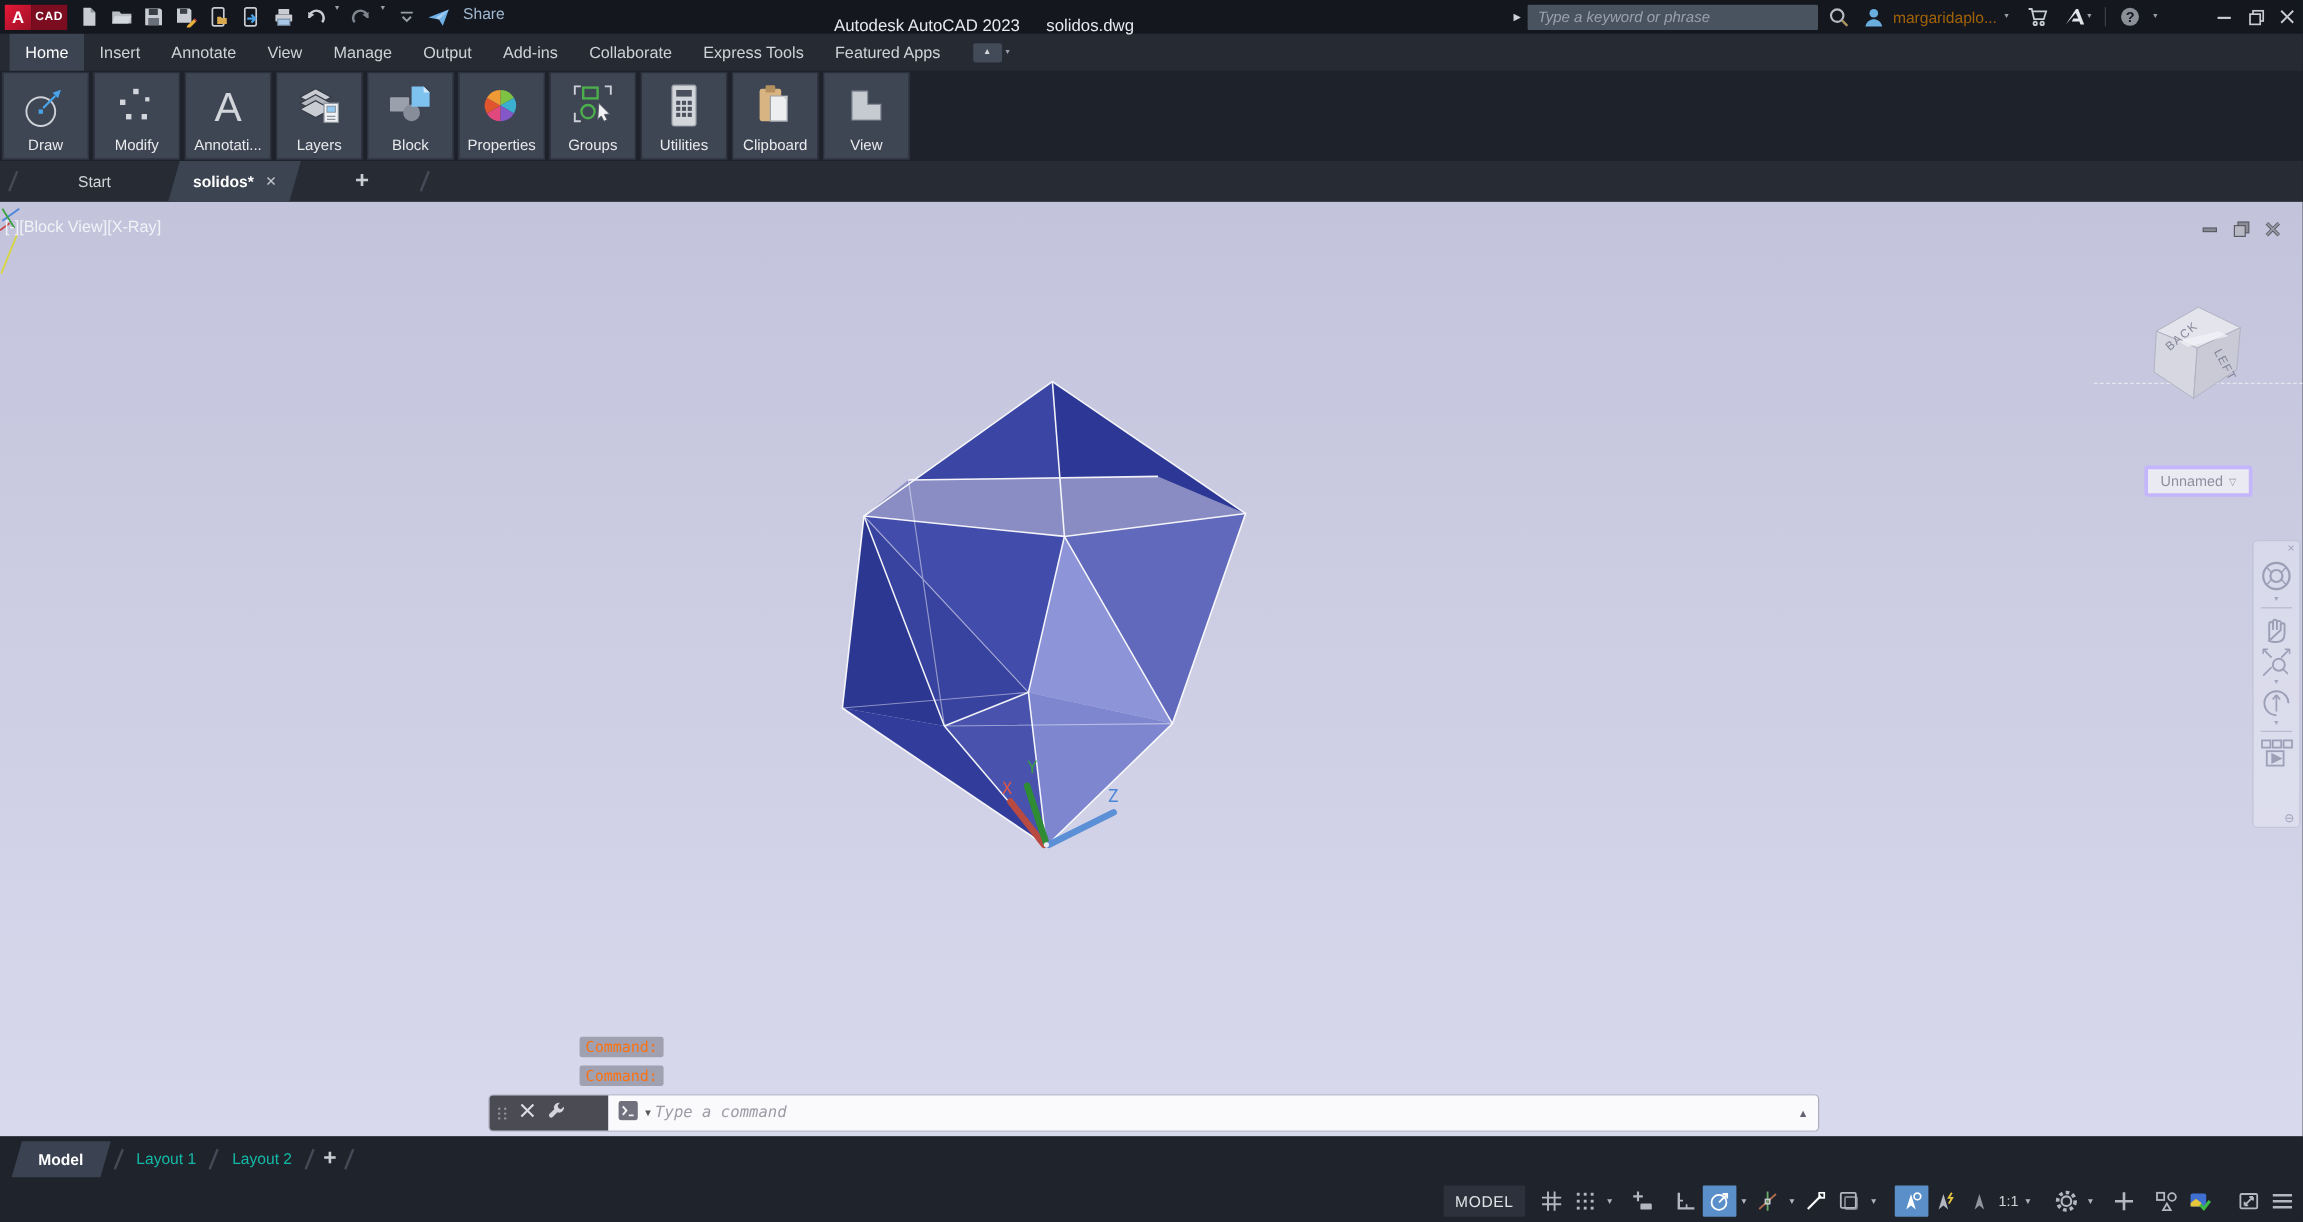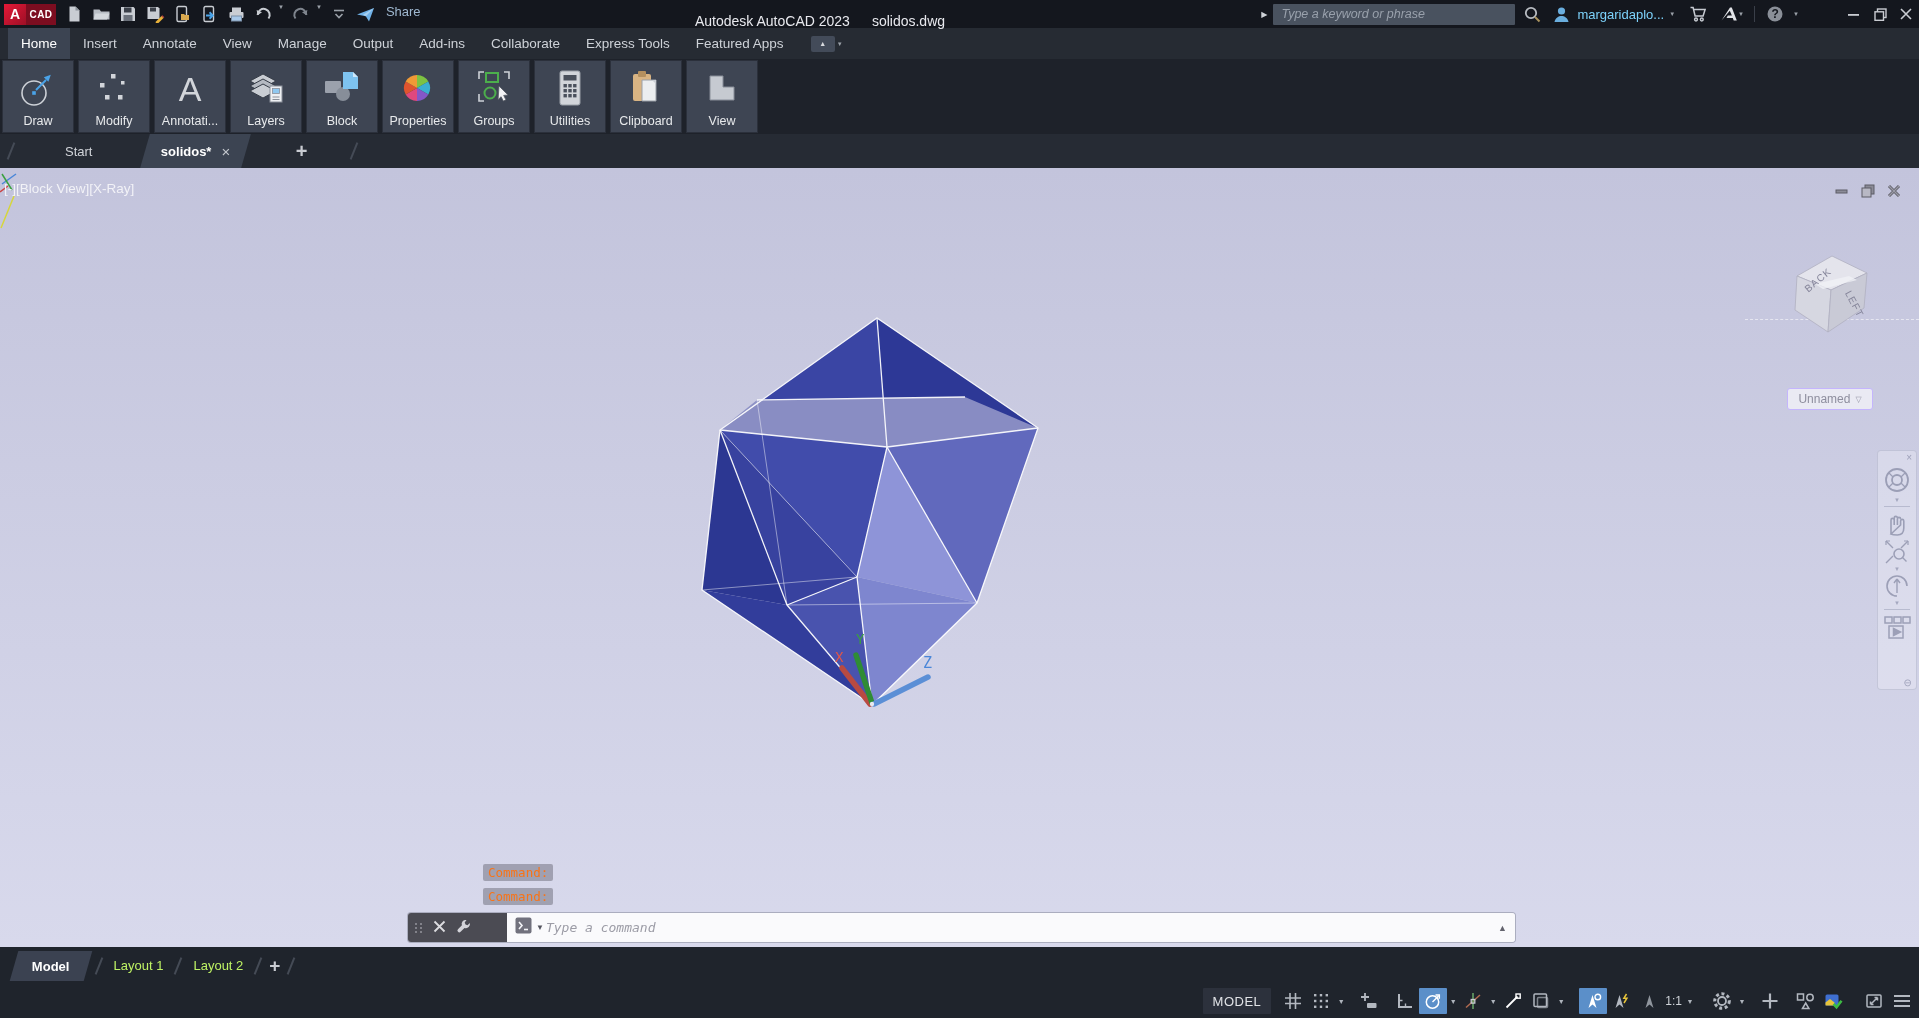--- a/index.html
+++ b/index.html
@@ -22,21 +22,21 @@
   .share-lbl{color:#9fb8d0;font-size:13px;margin-left:3px;}
   .win-title{position:absolute;left:695px;top:0;height:42px;display:flex;align-items:center;
              color:#e8e9ee;font-size:14px;}
   .win-title .doc{margin-left:22px;}
   .tb-right{position:absolute;right:0;top:0;height:28px;display:flex;align-items:center;}
   .srch-arrow{color:#cfd3d8;font-size:8px;margin-right:6px;}
   .srch{width:226px;height:21px;background:#49525f;border:none;outline:none;border-radius:1px;
         color:#d8dade;font-size:12.5px;padding:0 8px;font-style:italic;}
   .srch::placeholder{color:#99a1ac;font-style:italic;font-family:"Liberation Sans",sans-serif;}
   .tbr-ic{display:flex;align-items:center;justify-content:center;}
-  .uname{color:#7dd3fc;font-size:13px;margin-left:6px;text-align:right;}
+  .uname{color:#a16207;font-size:13px;margin-left:6px;text-align:right;}
   .tb-divider{width:1px;height:16px;background:#3a3f49;margin:0 10px;}
   .winbtn{width:26px;height:28px;display:flex;align-items:center;justify-content:center;}
 
   
   .ribbontabs{position:absolute;top:28px;left:0;right:0;height:31px;background:#262b33;
               display:flex;align-items:stretch;padding-left:8px;z-index:49;}
   .rtab{display:flex;align-items:center;padding:0 13px;font-size:13.5px;color:#ced2d8;cursor:default;}
   .rtab.active{background:#3c4452;color:#ffffff;}
   .ribbon-collapse{display:flex;align-items:center;margin-left:14px;gap:4px;}
   .rc-box{width:24px;height:16px;background:#434b59;border-radius:2px;color:#d8dade;
@@ -65,21 +65,21 @@
   
   .viewport{position:absolute;top:168px;left:0;right:0;bottom:71px;
             background:linear-gradient(180deg,#c3c4dc 0%,#cbccе1 55%,#d8d9ec 100%);
             background:linear-gradient(180deg,#c3c4dc 0%,#d8d9ec 100%);z-index:1;}
   .vp-label{position:absolute;left:4px;top:181px;color:#f2f2f7;font-size:13.5px;z-index:5;}
   .vp-ctrls{position:absolute;left:1832px;top:182px;display:flex;gap:6px;z-index:5;}
   .vp-ctrl{width:20px;height:18px;display:flex;align-items:center;justify-content:center;}
   .compass-line{position:absolute;left:1745px;top:319px;width:174px;height:0;
                 border-top:1px dashed rgba(255,255,255,.55);z-index:2;}
   .unnamed-btn{position:absolute;left:1787px;top:388px;width:84px;height:20px;
-               background:rgba(237,237,245,.9);border:1px solid #c4b5fd;border-radius:3px;
+               background:rgba(237,237,245,.9);border:3px solid #c4b5fd;border-radius:3px;
                display:flex;align-items:center;justify-content:center;gap:5px;
                color:#8e8e9e;font-size:12px;z-index:4;}
   .unnamed-btn .chev{font-size:8px;color:#9a9aaa;}
 
   
   .navbar{position:absolute;left:1877px;top:450px;width:38px;height:238px;
           background:rgba(246,247,252,.32);border:1px solid rgba(150,155,180,.35);
           border-radius:4px;z-index:4;display:flex;flex-direction:column;align-items:center;}
   .navbar svg{opacity:.55;}
   .nav-close{position:absolute;top:1px;right:4px;color:rgba(110,115,145,.55);font-size:10px;}
@@ -103,21 +103,21 @@
   .cmd-up{color:#63636d;font-size:9px;}
   .grip-dots{display:grid;grid-template-columns:3px 3px;grid-gap:2px;}
   .grip-dots i{width:2px;height:2px;background:#94949c;border-radius:50%;}
 
   
   .bottom{position:absolute;left:0;right:0;bottom:0;height:71px;background:#1f242c;z-index:45;}
   .layoutrow{height:37px;display:flex;align-items:center;padding-left:14px;}
   .ltab-active{height:30px;background:#3b4251;transform:skewX(-16deg);display:flex;
                align-items:center;padding:0 18px;}
   .ltab-active .inner{transform:skewX(16deg);color:#fff;font-weight:bold;font-size:13px;}
-  .ltab{color:#bef264;font-size:13px;padding:0 4px;}
+  .ltab{color:#14b8a6;font-size:13px;padding:0 4px;}
   .lt-plus{color:#c9ccd2;font-size:19px;font-weight:bold;}
   .statusrow{height:34px;display:flex;align-items:center;padding-right:3px;}
   .sb-model{margin-left:auto;height:26px;background:#2c313c;border-radius:1px;color:#e0e2e6;
             font-size:13px;display:flex;align-items:center;padding:0 10px;letter-spacing:.5px;}
   .sbtn{width:28px;height:26px;display:flex;align-items:center;justify-content:center;border-radius:1px;}
   .sbtn.active{background:#5b8fc9;}
   .sb-dd{width:12px;color:#aeb4bc;font-size:7px;display:flex;justify-content:center;}
   .sb-scale{color:#cfd3d8;font-size:12px;padding:0 2px;}
   .gap8{margin-left:8px;}.gap12{margin-left:12px;}
 </style>

